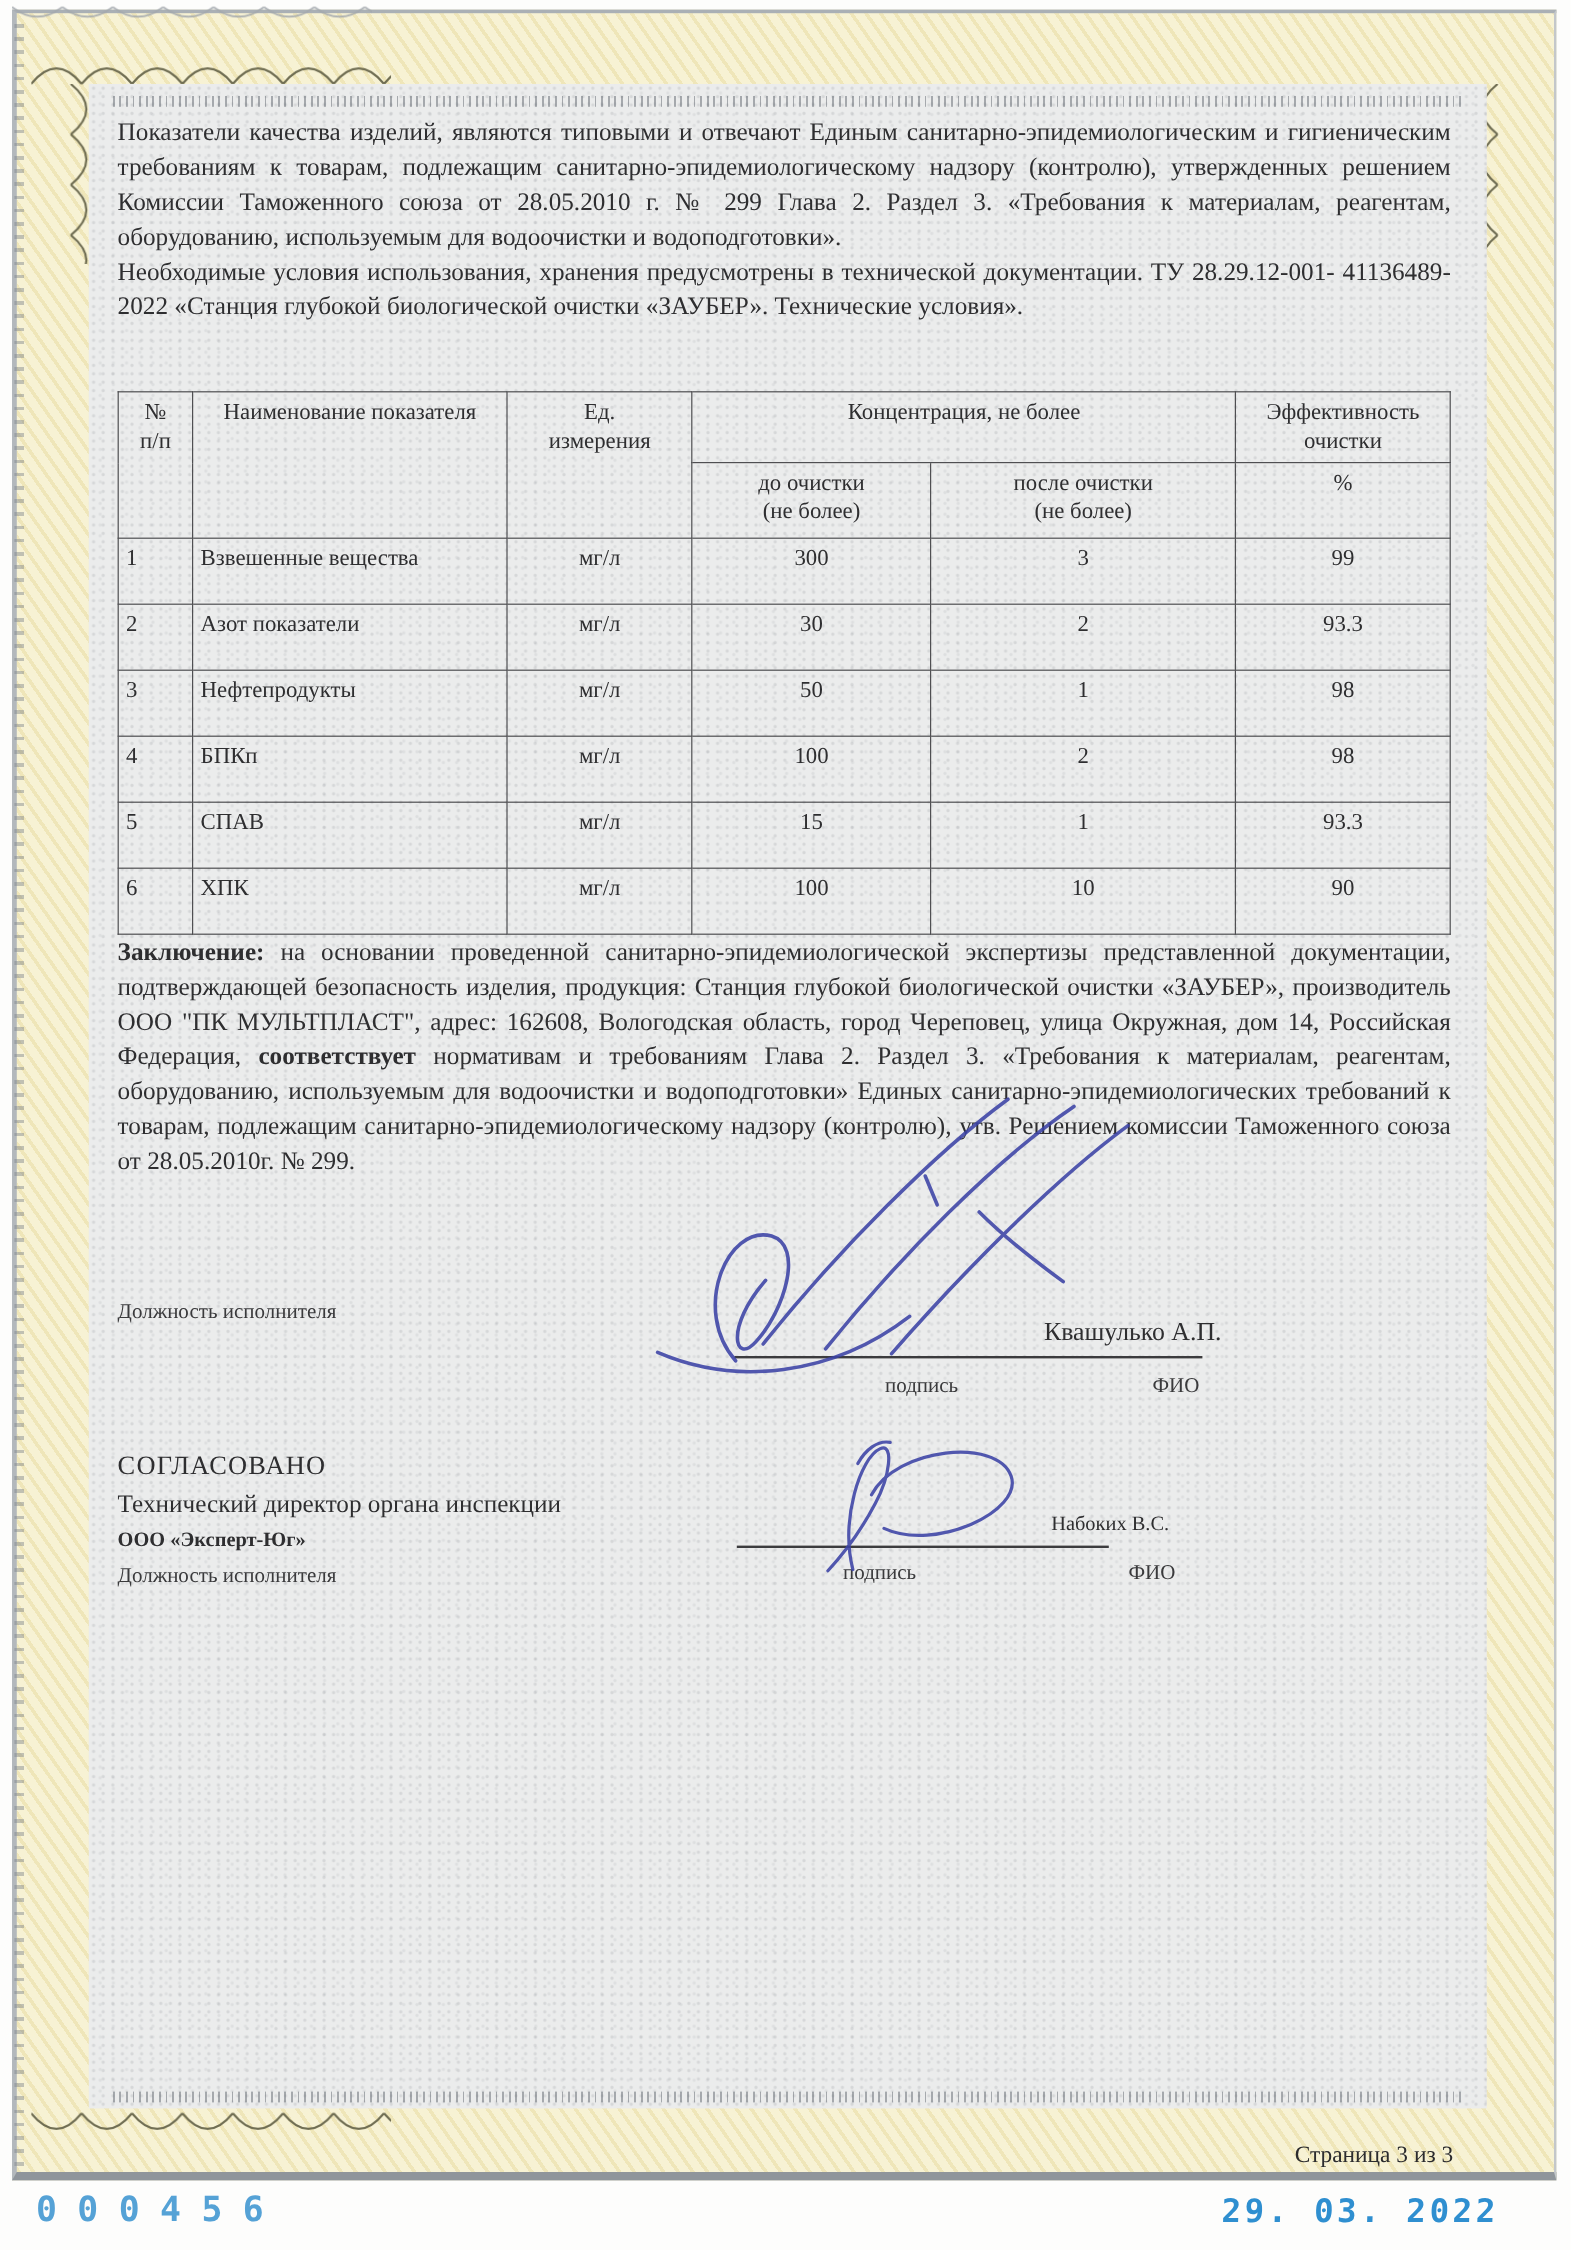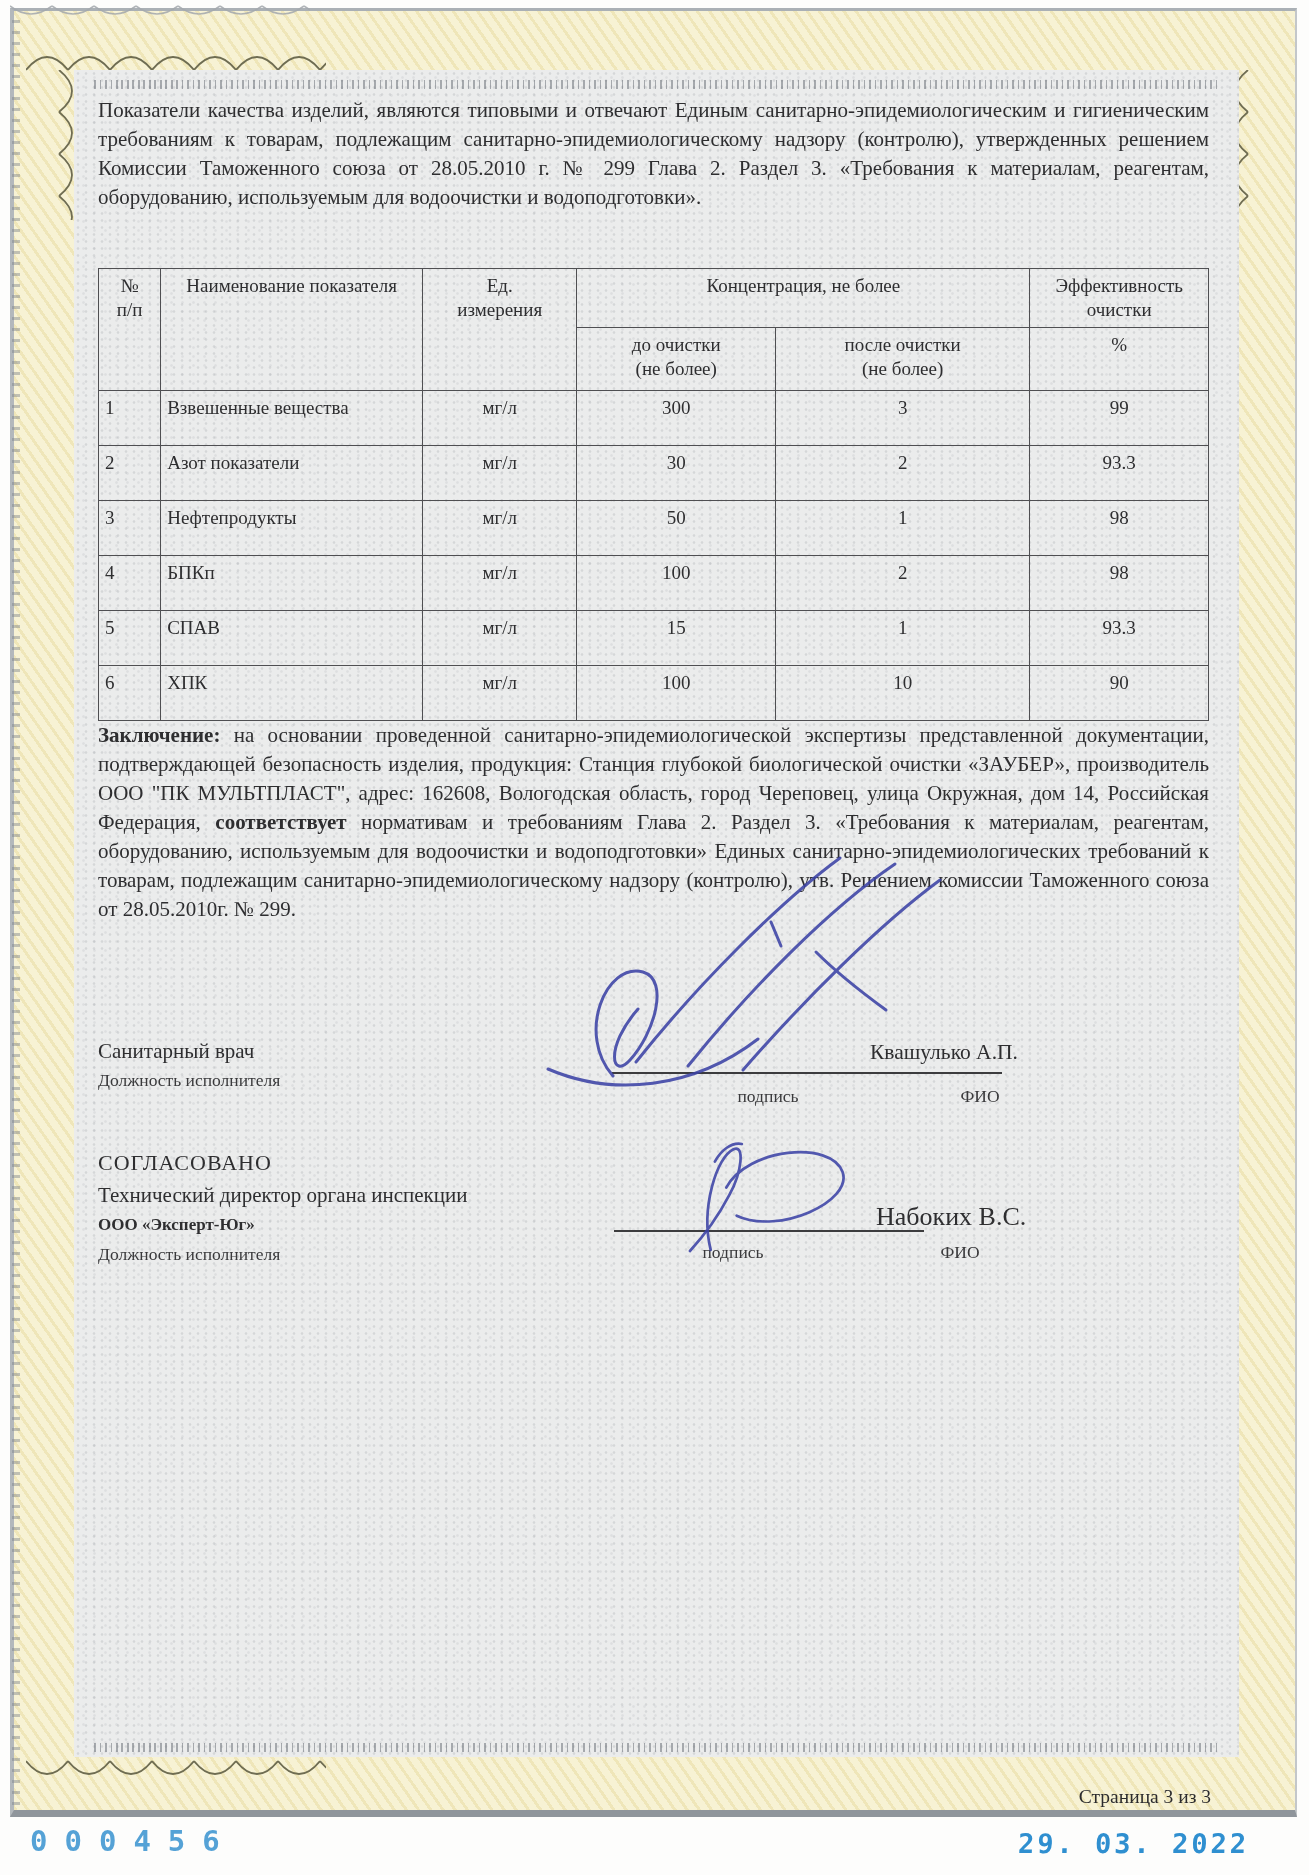--- a/index.html
+++ b/index.html
@@ -79,21 +79,21 @@
   .sig-row-a .sig-name{position:absolute;left:772px;top:16px;font-size:21.5px;}
   .sig-row-a .sig-name-caption{position:absolute;left:822px;top:56px;width:120px;text-align:center;}
   .sig-svg-a{position:absolute;left:420px;top:-190px;width:500px;height:260px;pointer-events:none;}
   .approved{margin-top:14px;font-size:22px;letter-spacing:1px;}
   .sig-row-b{position:relative;height:135px;margin-top:4px;}
   .sig-row-b .role1{font-size:21px;line-height:30px;}
   .sig-row-b .role2{font-size:17px;line-height:30px;font-weight:bold;}
   .sig-row-b .sig-caption{margin-top:4px;}
   .sig-row-b .sig-line{left:516px;top:50px;width:310px;}
   .sig-row-b .sig-sign-caption{position:absolute;left:560px;top:58px;width:150px;text-align:center;}
-  .sig-row-b .sig-name{position:absolute;left:778px;top:22px;font-size:26px;}
+  .sig-row-b .sig-name{position:absolute;left:778px;top:22px;font-size:17px;}
   .sig-row-b .sig-name-caption{position:absolute;left:802px;top:58px;width:120px;text-align:center;}
   .sig-svg-b{position:absolute;left:540px;top:-52px;width:270px;height:140px;pointer-events:none;}
   
   .page-label{position:absolute;top:1786px;right:98px;font-size:19.5px;color:#2c2c2e;z-index:5;}
   .doc-number{
     position:absolute;left:30px;top:1824px;z-index:5;
     font-family:"DejaVu Sans Mono", monospace;font-weight:bold;
     font-size:29px;letter-spacing:17px;color:#55a2d6;
   }
   .date-stamp{
@@ -151,20 +151,21 @@
     <rect width="100%" height="100%" fill="url(#pwr)"></rect>
   </svg>
 
   <div class="content">
     <div class="hatch hatch-top"></div>
     <div class="hatch hatch-bottom"></div>
 
     <div class="doc-body">
 
       <p>Показатели качества изделий, являются типовыми и отвечают Единым санитарно-эпидемиологическим и гигиеническим требованиям к товарам, подлежащим санитарно-эпидемиологическому надзору (контролю), утвержденных решением Комиссии Таможенного союза от 28.05.2010 г. № 299 Глава 2. Раздел 3. «Требования к материалам, реагентам, оборудованию, используемым для водоочистки и водоподготовки».</p>
+      <p>Необходимые условия использования, хранения предусмотрены в технической документации. ТУ 28.29.12-001- 41136489-2022 «Станция глубокой биологической очистки «ЗАУБЕР». Технические условия».</p>
 
       <table class="indicators">
         <colgroup>
           <col class="col-num">
             <col class="col-name">
             <col class="col-unit">
           <col class="col-before">
             <col class="col-after">
             <col class="col-eff">
         </colgroup>
@@ -228,21 +229,20 @@
             <td class="c-center">100</td>
             <td class="c-center">10</td>
             <td class="c-center">90</td>
           </tr>
         </tbody>
       </table>
 
       <p class="conclusion"><b>Заключение:</b><span> на основании проведенной санитарно-эпидемиологической экспертизы представленной документации, подтверждающей безопасность изделия, продукция: Станция глубокой биологической очистки «ЗАУБЕР», производитель ООО "ПК МУЛЬТПЛАСТ", адрес: 162608, Вологодская область, город Череповец, улица Окружная, дом 14, Российская Федерация, </span><b>соответствует</b><span> нормативам и требованиям Глава 2. Раздел 3. «Требования к материалам, реагентам, оборудованию, используемым для водоочистки и водоподготовки» Единых санитарно-эпидемиологических требований к товарам, подлежащим санитарно-эпидемиологическому надзору (контролю), утв. Решением комиссии Таможенного союза от 28.05.2010г. № 299.</span></p>
 
       <div class="sig-row-a">
-        <div class="sig-role">Санитарный врач</div>
         <div class="sig-caption">Должность исполнителя</div>
         <div class="sig-line"></div>
         <div class="sig-caption sig-sign-caption">подпись</div>
         <div class="sig-name">Квашулько А.П.</div>
         <div class="sig-caption sig-name-caption">ФИО</div>
         <svg class="sig-svg-a" viewBox="0 0 500 260">
           <g fill="none" stroke="#3c43a6" stroke-width="3" stroke-linecap="round" opacity="0.88">
             <path d="M30,235 C95,263 175,255 240,205"></path>
             <path d="M95,242 C58,200 88,128 125,138 C152,146 136,200 112,226 C94,246 86,214 120,175"></path>
             <path d="M118,228 C180,150 262,68 322,24"></path>

